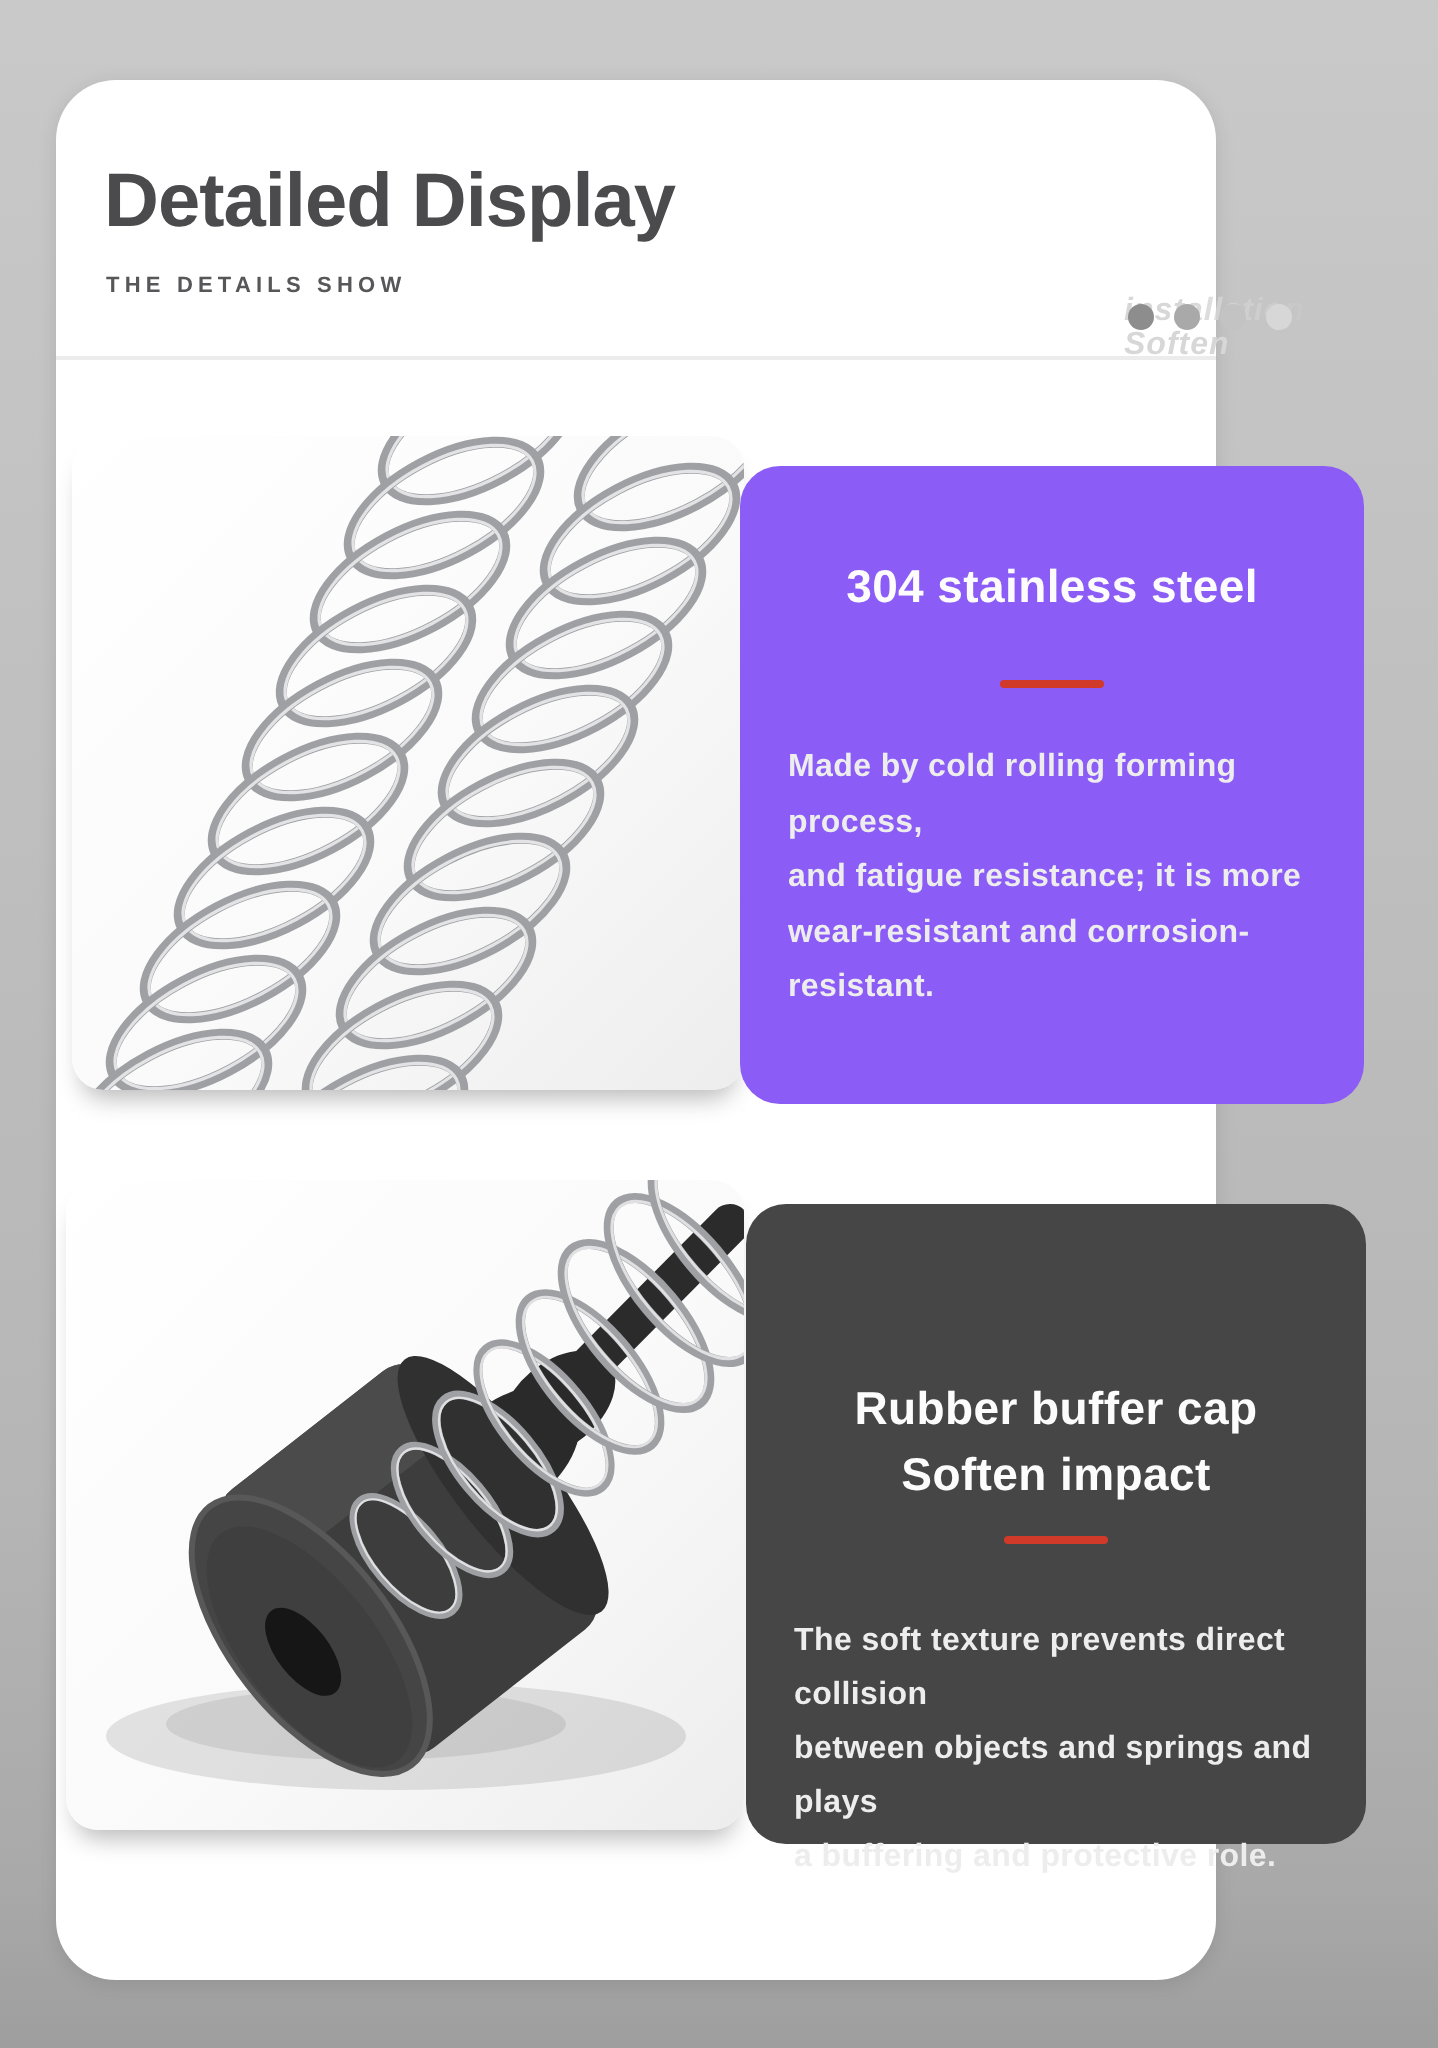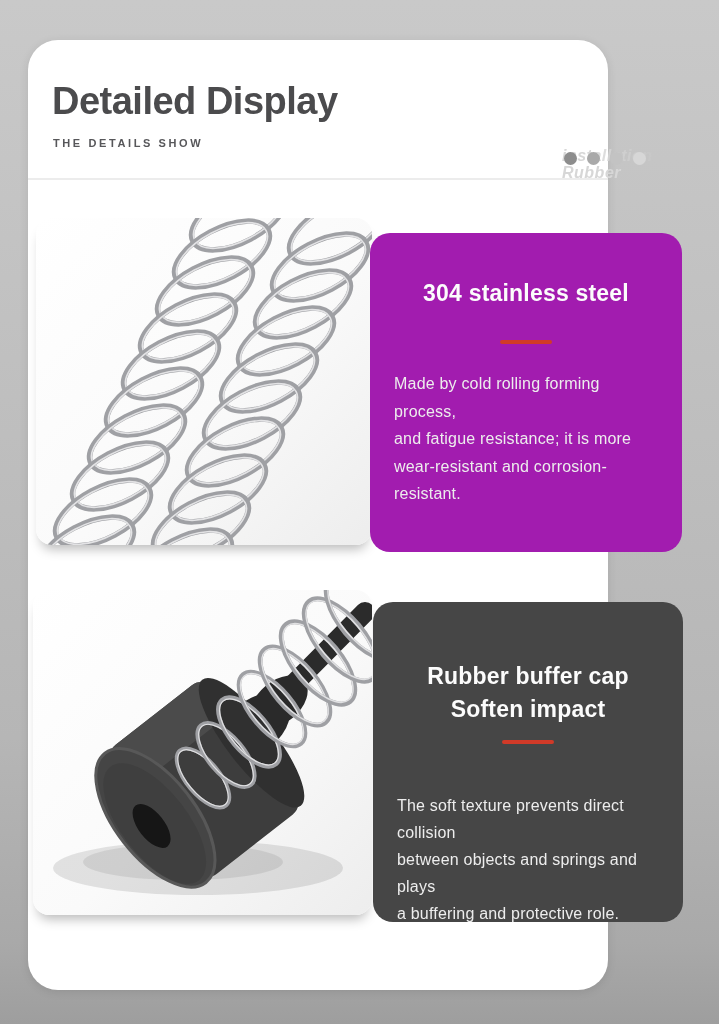--- a/index.html
+++ b/index.html
@@ -64,44 +64,44 @@
     color: #fbfbfb;
   }
   .info-card-1 { left: 342px; top: 193px; width: 312px; height: 319px; }
   .info-card-2 { left: 345px; top: 562px; width: 310px; height: 320px; }
   .info-heading {
     text-align: center;
     font-size: 23px; font-weight: 600; line-height: 33px;
     color: #fcfcfc; letter-spacing: 0.2px;
   }
   .info-card-1 .info-heading { margin-top: 44px; }
-  .info-card-2 .info-heading { margin-top: 58px; }
+  .info-card-2 .info-heading { margin-top: 86px; }
   .red-line {
     width: 52px; height: 4px; border-radius: 2px;
     background: #d13a28; margin: 30px auto 0;
   }
   .info-card-2 .red-line { margin-top: 14px; }
   .info-body {
     margin: 26px 18px 0 24px;
     font-size: 16px; line-height: 27.5px;
-    color: #ededed; letter-spacing: 0.2px; font-weight: 400;
-  }
-  .info-card-2 .info-body { margin-top: 48px; line-height: 27px; }
+    color: #ededed; letter-spacing: 0.2px; font-weight: 700;
+  }
+  .info-card-2 .info-body { margin-top: 35px; line-height: 27px; }
 </style>
 </head>
 <body>
 
 <div class="sheet">
 
   <h1 class="page-title">Detailed Display</h1>
   <div class="page-subtitle">THE DETAILS SHOW</div>
 
   <div class="watermark">
     <div class="wm1">installation</div>
-    <div class="wm2">Rubber</div>
+    <div class="wm2">Soften</div>
   </div>
 
   <div class="step-dots">
     <span class="dot" style="background: rgb(141, 141, 141);"></span>
     <span class="dot" style="background: rgb(169, 169, 169);"></span>
     <span class="dot" style="background: rgb(195, 195, 195);"></span>
     <span class="dot" style="background: rgb(215, 215, 215);"></span>
   </div>
 
   <div class="header-divider"></div>
@@ -132,21 +132,21 @@
       <use href="#coil1" transform="translate(152 110) rotate(-28)"></use>
       <use href="#coil1" transform="translate(135 147) rotate(-28)"></use>
       <use href="#coil1" transform="translate(118 184) rotate(-28)"></use>
       <use href="#coil1" transform="translate(101 221) rotate(-28)"></use>
       <use href="#coil1" transform="translate(84 258) rotate(-28)"></use>
       <use href="#coil1" transform="translate(67 295) rotate(-28)"></use>
       <use href="#coil1" transform="translate(50 332) rotate(-28)"></use>
     </svg>
   </div>
 
-  <div class="info-card info-card-1" style="background: #a21caf;">
+  <div class="info-card info-card-1" style="background: #8b5cf6;">
     <div class="info-heading">
       <div>304 stainless steel</div>
     </div>
     <div class="red-line" style="background: rgb(209, 58, 40);"></div>
     <div class="info-body">
       <div>Made by cold rolling forming process,</div>
       <div>and fatigue resistance; it is more</div>
       <div>wear-resistant and corrosion-resistant.</div>
     </div>
   </div>

